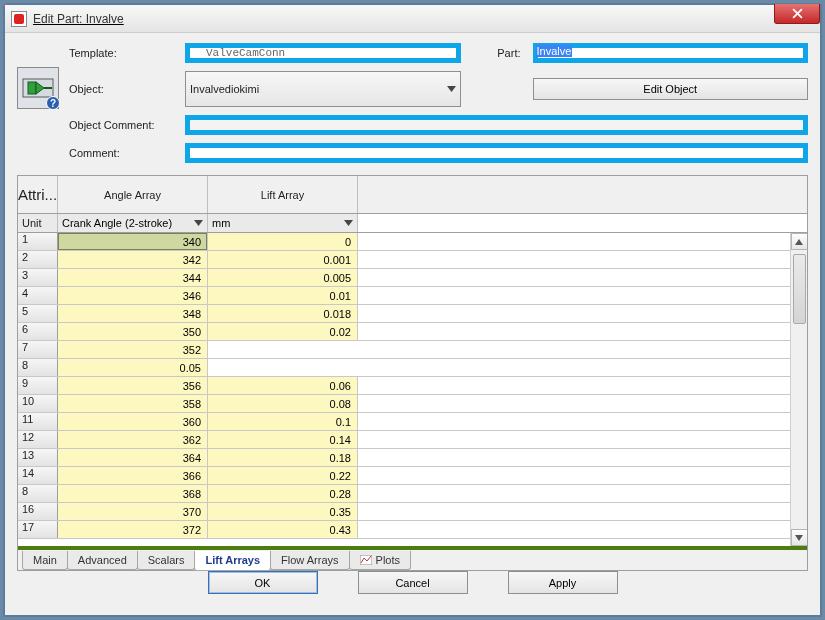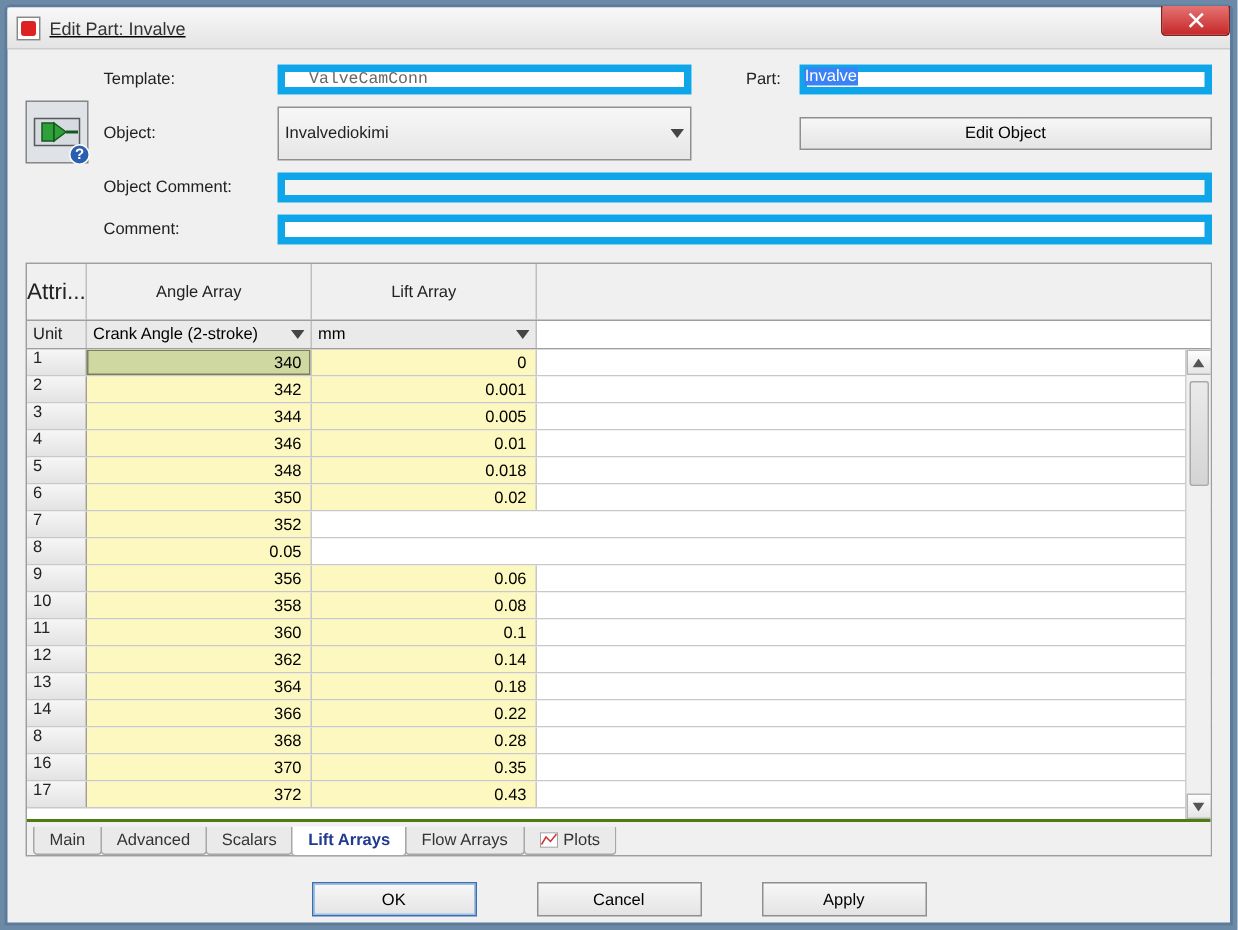--- a/index.html
+++ b/index.html
@@ -131,33 +131,33 @@
   .vscroll {
     position:absolute; right:0; top:0; bottom:0; width:17px;
     background:#f0f0f0; border-left:1px solid #cfcfcf;
     display:flex; flex-direction:column; align-items:center;
   }
   .vscroll .sbtn { width:17px; height:17px; border:1px solid #b5b5b5; background:linear-gradient(#fdfdfd,#e6e6e6); display:flex; align-items:center; justify-content:center;}
   .vscroll .track { flex:1; width:17px; position:relative; }
   .vscroll .thumb { position:absolute; left:2px; right:2px; top:4px; height:70px; background:linear-gradient(#eaeaea,#d4d4d4); border:1px solid #a9a9a9; border-radius:2px; }
   .tabs {
     display:flex; align-items:flex-end; height:24px;
-    border-top:2px solid #4d7c0f; background:#f0f0f0;
+    border-top:4px solid #4d7c0f; background:#f0f0f0;
     padding: 0 4px;
   }
   .tab {
     padding: 3px 10px; border:1px solid #a7a7a7; border-top:none;
     background:#eaeaea; margin-right:-1px; color:#333;
     border-radius: 0 0 3px 3px;
     display:flex; align-items:center; gap:4px;
   }
   .tab.active { background:#fff; color:#203a8f; position:relative; top:1px; padding-bottom:4px;font-weight:bold; }
   .tab svg { width:12px; height:10px; }
   .footer {
-    height: 40px; display:flex; align-items:flex-end; justify-content:center;
+    height: 40px; display:flex; align-items:flex-start; justify-content:center;
     gap: 40px;
   }
   .footer .btn { width:110px; height:23px; }
   .footer .btn.primary { border:1px solid #3b6fb0; box-shadow: inset 0 0 0 1px #9cc0e8; }
 </style>
 </head>
 <body>
 
 <div class="window">
 

